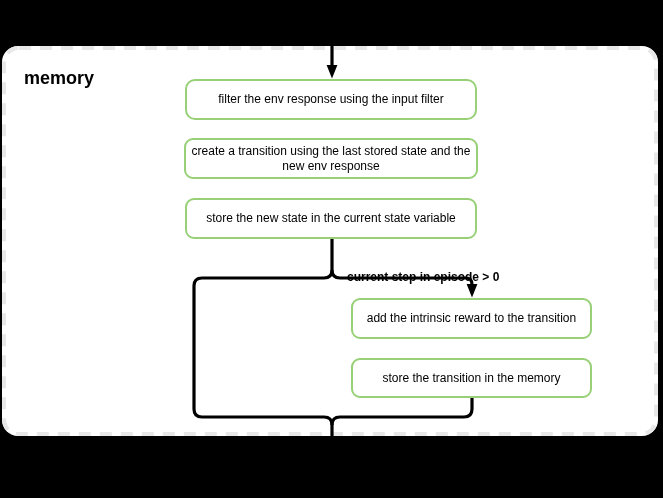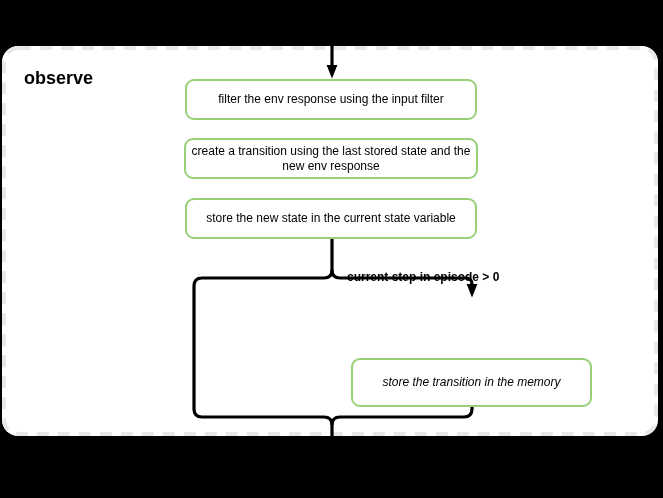--- a/index.html
+++ b/index.html
@@ -76,45 +76,45 @@
     border-radius: 9px;
     display: flex;
     align-items: center;
     justify-content: center;
     text-align: center;
     font-size: 12px;
     line-height: 1.25;
     color: var(--text);
     padding: 2px 4px;
   }
-  .n1 { left: 185px; top: 79px;  width: 292px; height: 41px; }
+  .n1 { left: 185px; top: 79px;  width: 292px; height: 41px; border-radius: 10px; }
   .n2 { left: 184px; top: 138px; width: 294px; height: 41px; }
   .n3 { left: 185px; top: 198px; width: 292px; height: 41px; }
   .n4 { left: 351px; top: 298px; width: 241px; height: 41px; }
-  .n5 { left: 351px; top: 358px; width: 241px; height: 49px; font-style: italic; }
+  .n5 { left: 351px; top: 358px; width: 241px; height: 40px; }
 
   .branch-label {
     position: absolute;
     left: 347px;
     top: 270px;
     z-index: 4;
     font-size: 12px;
     font-weight: bold;
     color: var(--text);
     white-space: nowrap;
   }
 </style>
 </head>
 <body>
 
 <div class="canvas">
 
   <div class="panel"></div>
 
-  <div class="panel-title">observe</div>
+  <div class="panel-title">memory</div>
 
   <svg class="connector-layer" viewBox="0 0 663 498" xmlns="http://www.w3.org/2000/svg">
     <rect class="dashed-frame" x="4" y="48" width="652" height="386" rx="15"></rect>
 
     <path class="edge" d="M332 45 L332 65.5"></path>
     <polygon class="arrowhead" points="332,78.5 326.6,65 337.4,65"></polygon>
 
     <path class="edge" d="M332 238 L332 270 Q332 278 324 278 L202 278 Q194 278 194 286 L194 409 Q194 417 202 417 L324 417 Q332 417 332 425 L332 447"></path>
 
     <path class="edge" d="M332 270 Q332 278 340 278 L466 278 Q472 278 472 284.5"></path>
@@ -122,18 +122,19 @@
 
     <path class="edge" d="M472 398 L472 409 Q472 417 464 417 L340 417 Q332 417 332 425"></path>
   </svg>
 
   <div class="node n1">filter the env response using the input filter</div>
 
   <div class="node n3">store the new state in the current state variable</div>
 
   <div class="node n2">create a transition using the last stored state and the new env response</div>
 
+  <div class="node n4">add the intrinsic reward to the transition</div>
 
   <div class="node n5">store the transition in the memory</div>
 
   <div class="branch-label">current step in episode &gt; 0</div>
 
 </div>
 
 </body></html>

